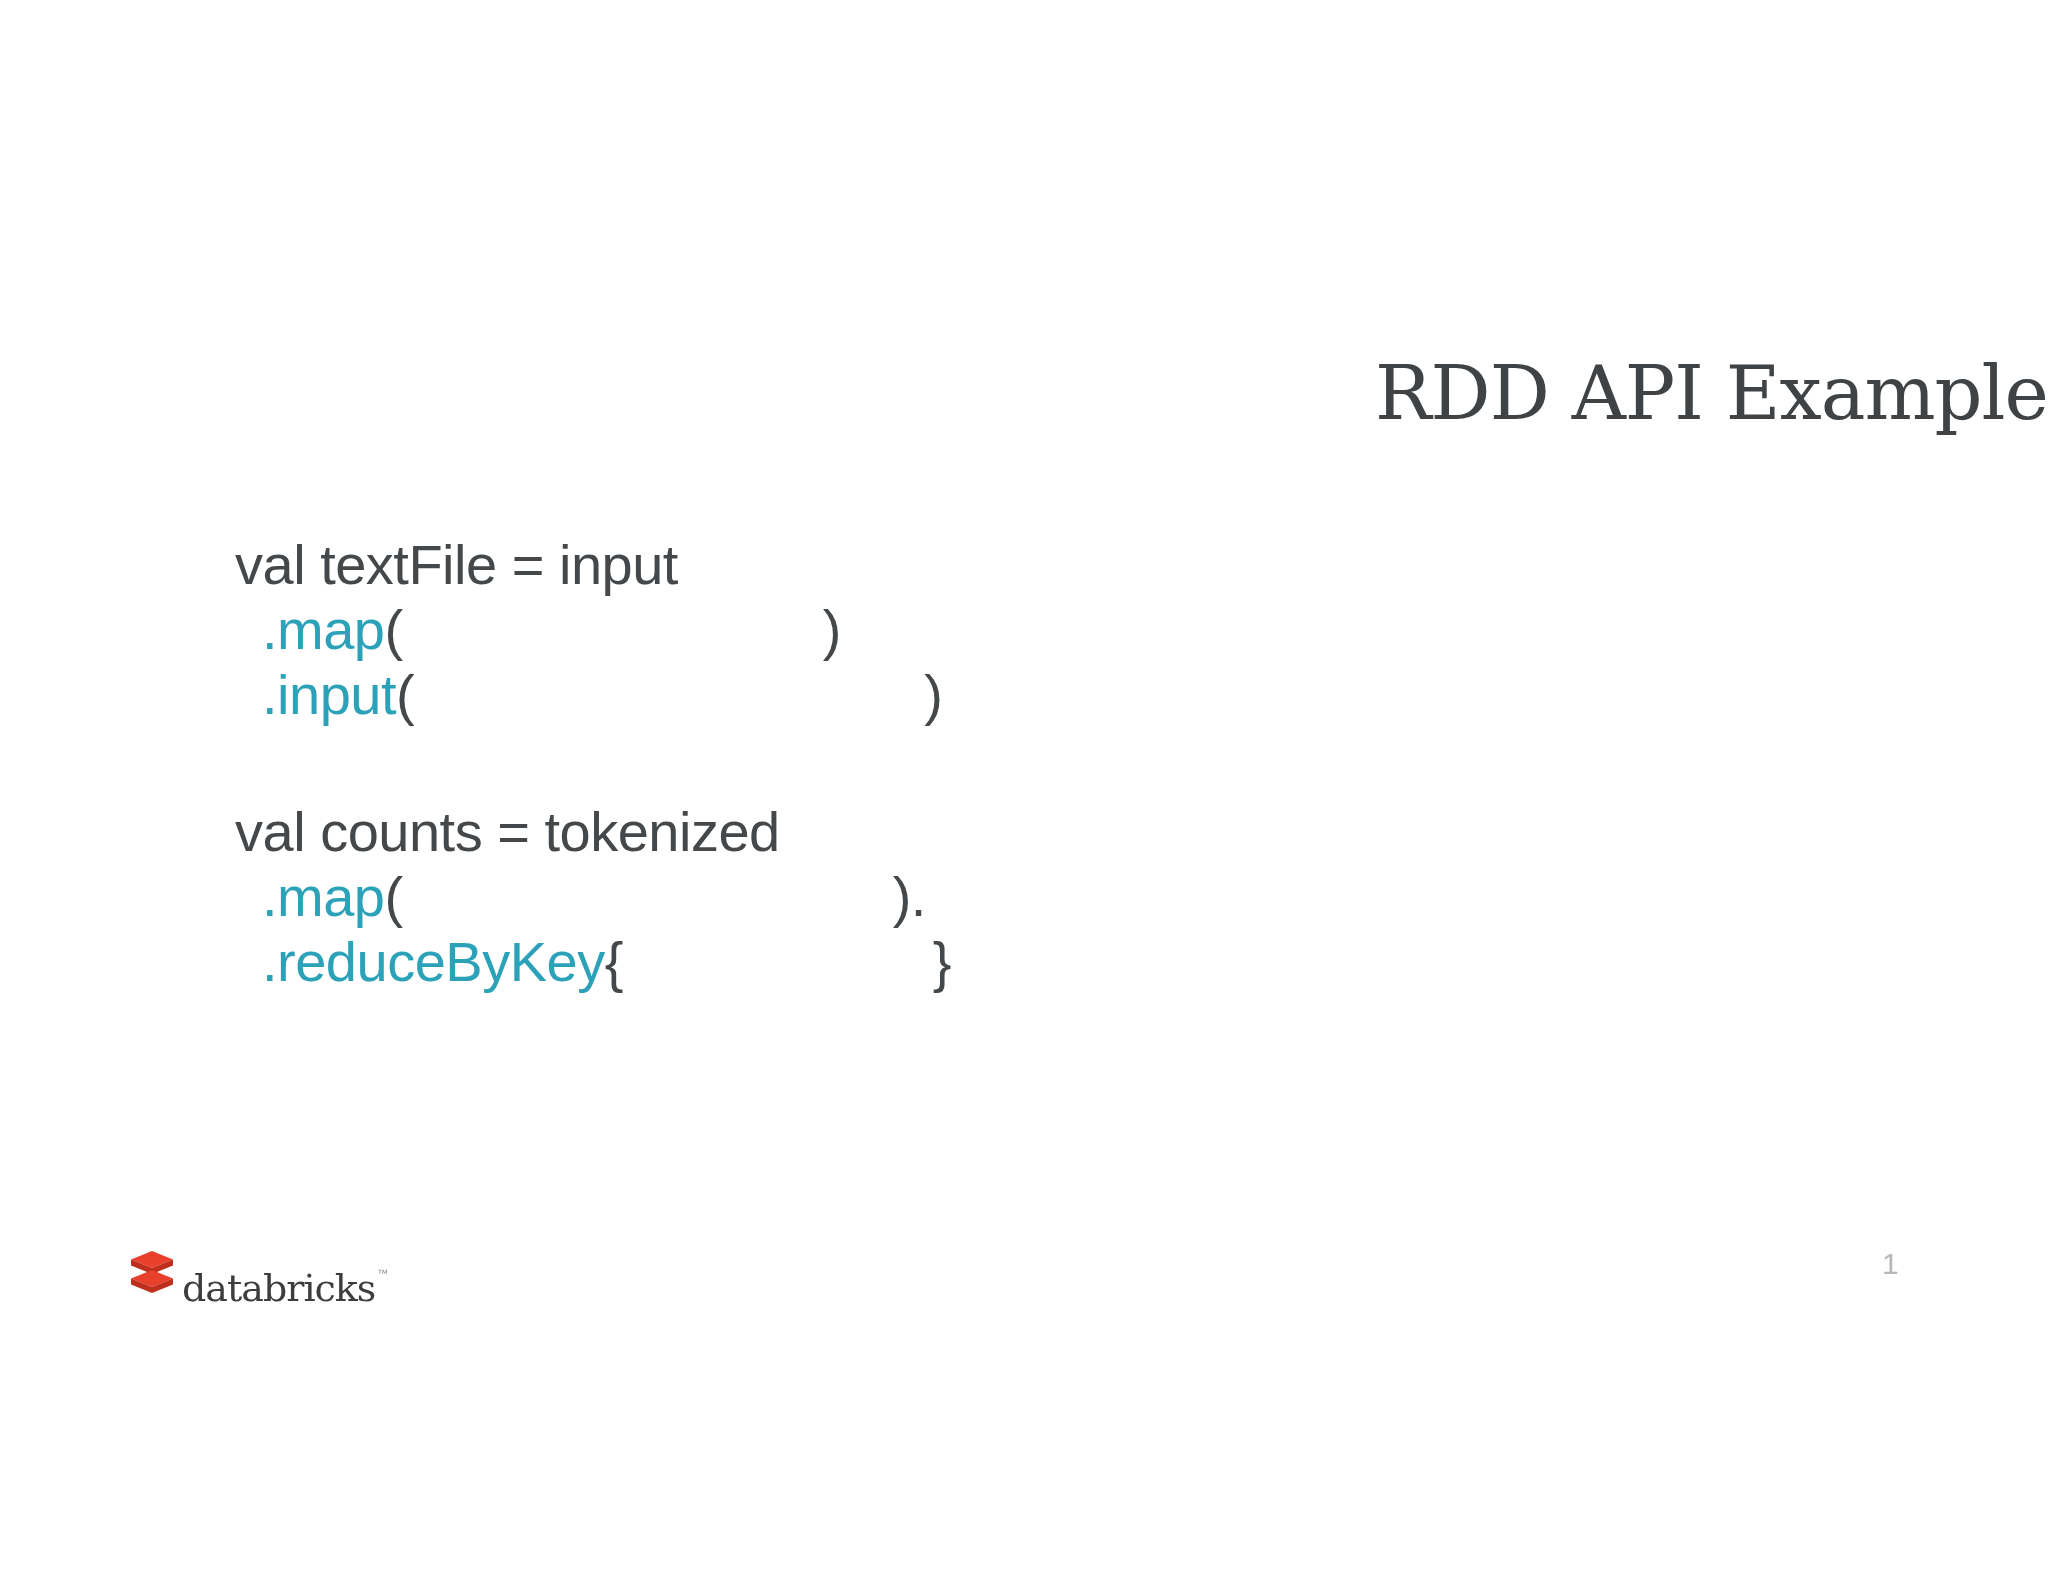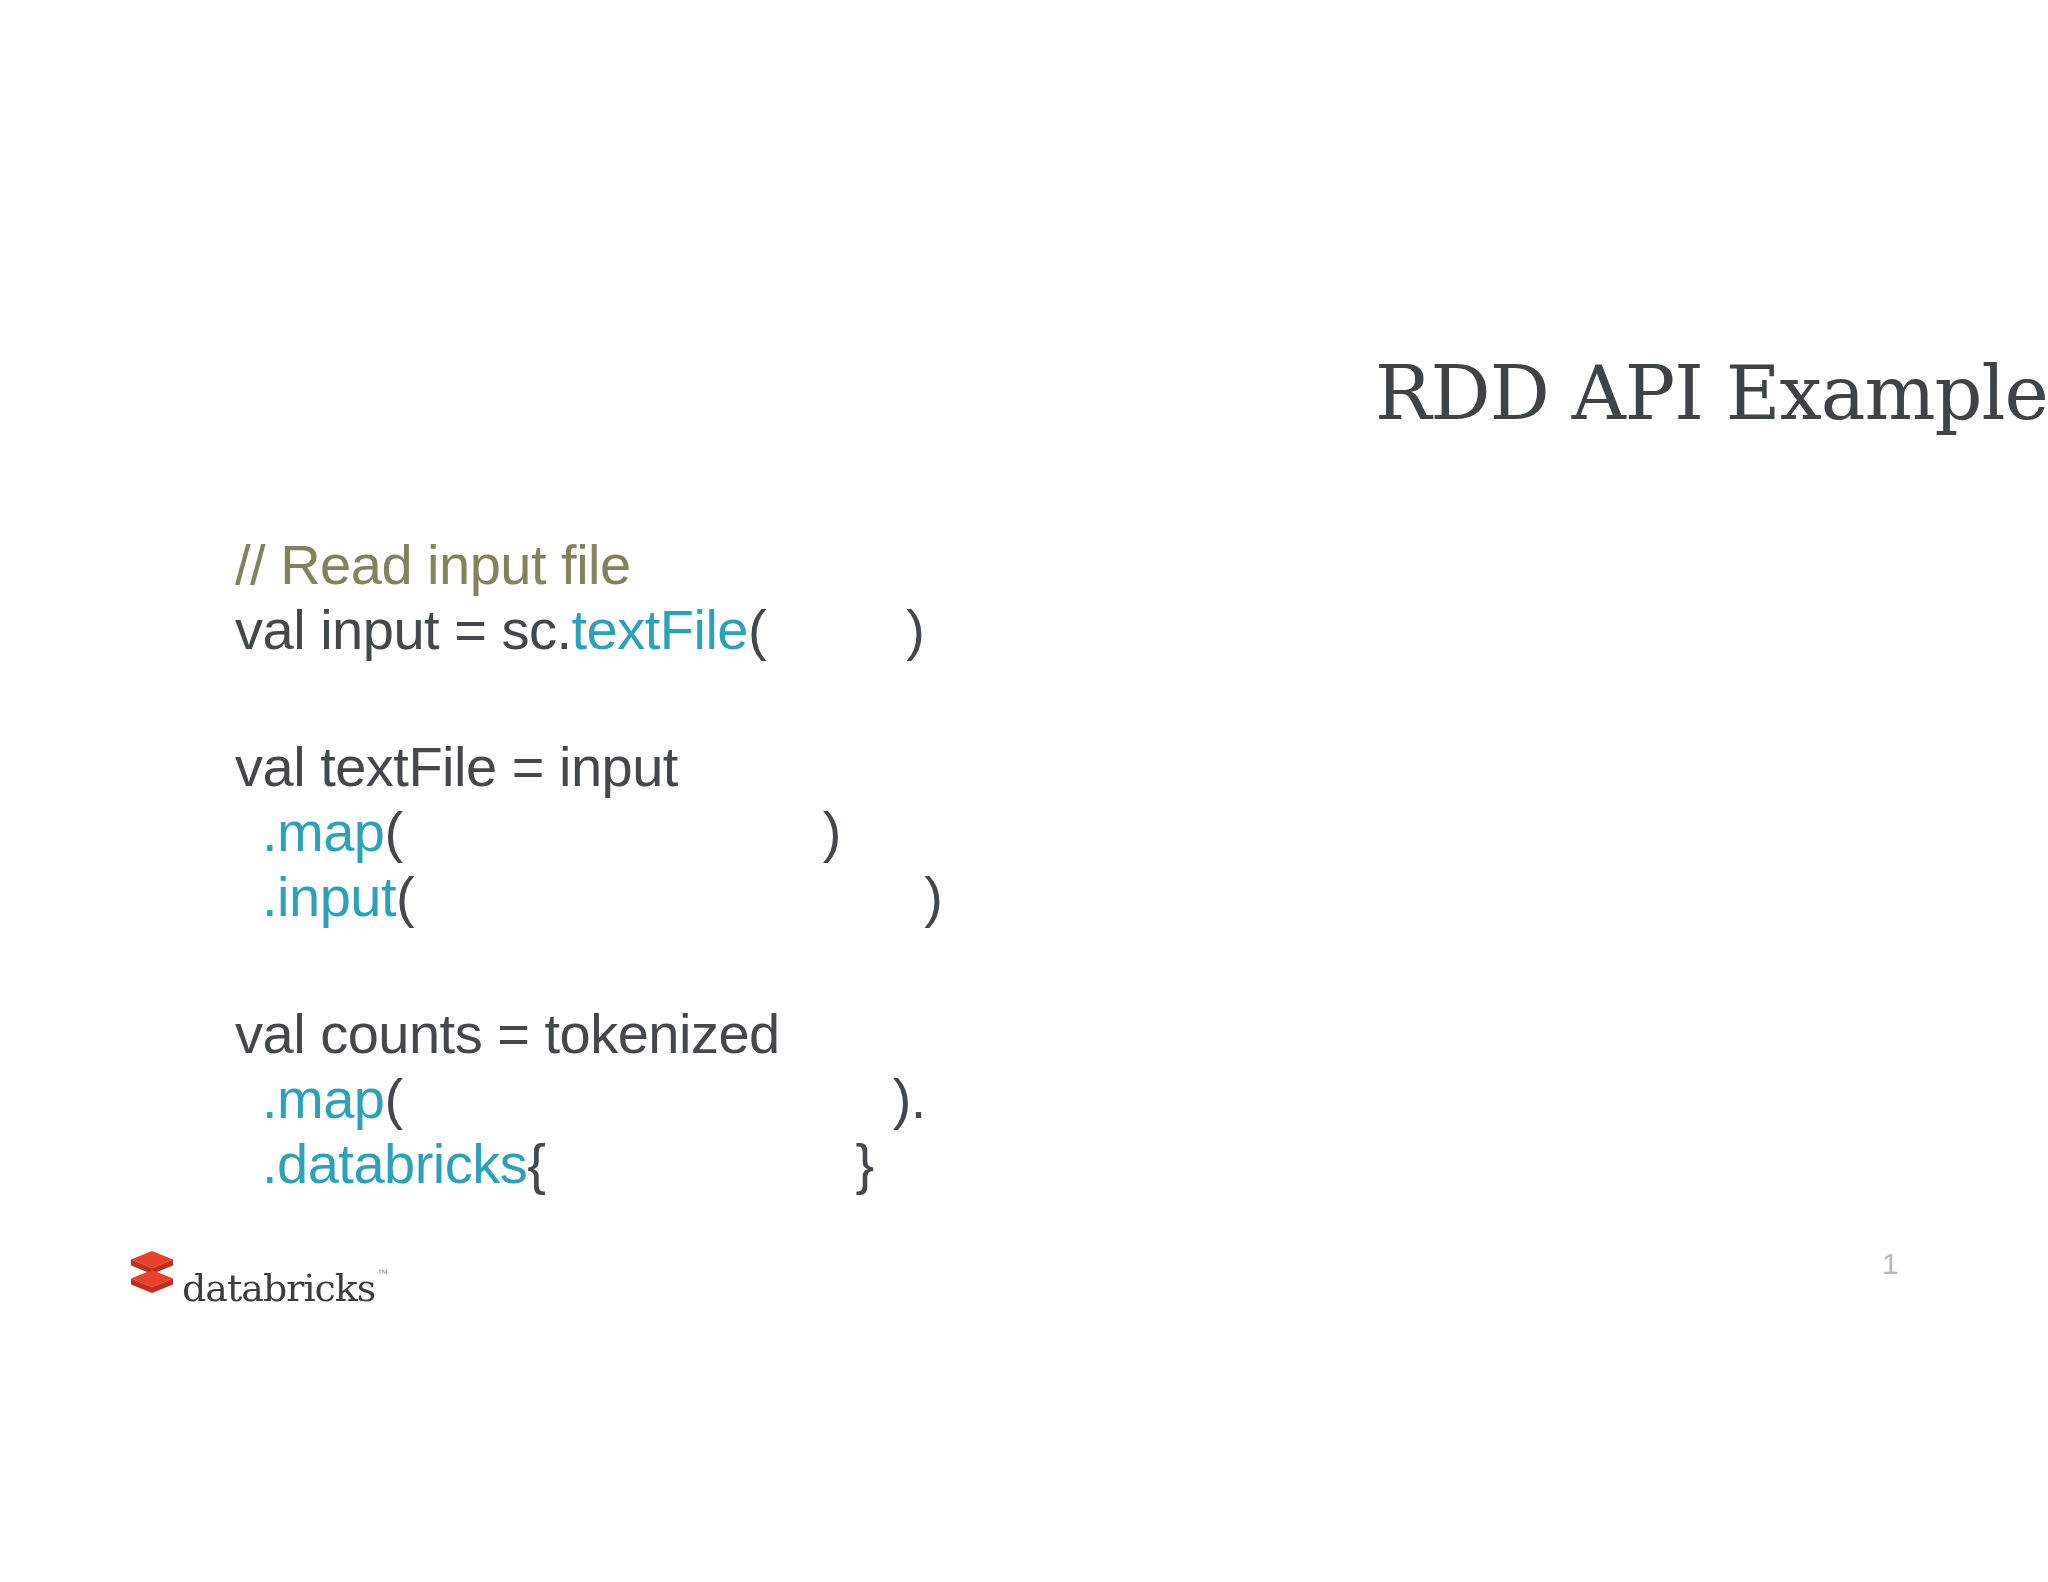--- a/index.html
+++ b/index.html
@@ -88,32 +88,28 @@
 </style>
 </head>
 <body>
 
 <div class="slide">
 
   <h1 class="slide-title">RDD API Example</h1>
 
   <div class="code-block">
       <div class="code-stanza">
-        <div class="code-line indent-0"><span class="tok-comment">// Read input file</span></div>
-        <div class="code-line indent-0"><span class="tok-plain">val input = sc.</span><span class="tok-function">textFile</span><span class="tok-plain">(</span><span class="tok-gap" style="width: 140px;"></span><span class="tok-plain">)</span></div>
-      </div>
-      <div class="code-stanza">
         <div class="code-line indent-0"><span class="tok-plain">val textFile = input</span></div>
         <div class="code-line indent-1"><span class="tok-function">.map</span><span class="tok-plain">(</span><span class="tok-gap" style="width: 420px;"></span><span class="tok-plain">)</span></div>
         <div class="code-line indent-1"><span class="tok-function">.input</span><span class="tok-plain">(</span><span class="tok-gap" style="width: 510px;"></span><span class="tok-plain">)</span></div>
       </div>
       <div class="code-stanza">
         <div class="code-line indent-0"><span class="tok-plain">val counts = tokenized</span></div>
         <div class="code-line indent-1"><span class="tok-function">.map</span><span class="tok-plain">(</span><span class="tok-gap" style="width: 490px;"></span><span class="tok-plain">).</span></div>
-        <div class="code-line indent-1"><span class="tok-function">.databricks</span><span class="tok-plain">{</span><span class="tok-gap" style="width: 310px;"></span><span class="tok-plain">}</span></div>
+        <div class="code-line indent-1"><span class="tok-function">.reduceByKey</span><span class="tok-plain">{</span><span class="tok-gap" style="width: 310px;"></span><span class="tok-plain">}</span></div>
       </div>
     </div>
 
   <div class="logo">
     <svg class="logo-icon" viewBox="0 0 48 46" xmlns="http://www.w3.org/2000/svg">
 
       <polygon points="24,1 45,9.5 24,18 3,9.5" fill="#e8402a"></polygon>
       <polygon points="3,9.5 24,18 45,9.5 45,15.5 24,24 3,15.5" fill="#bf2f1d"></polygon>
 
       <polygon points="24,20 45,28.5 24,37 3,28.5" fill="#e8402a"></polygon>

